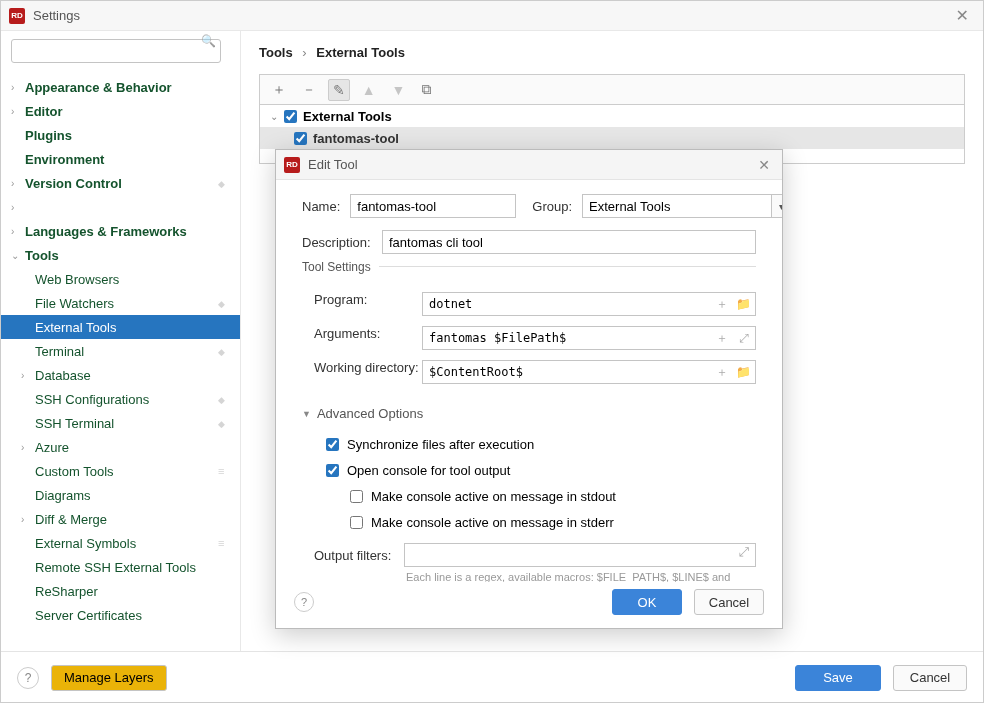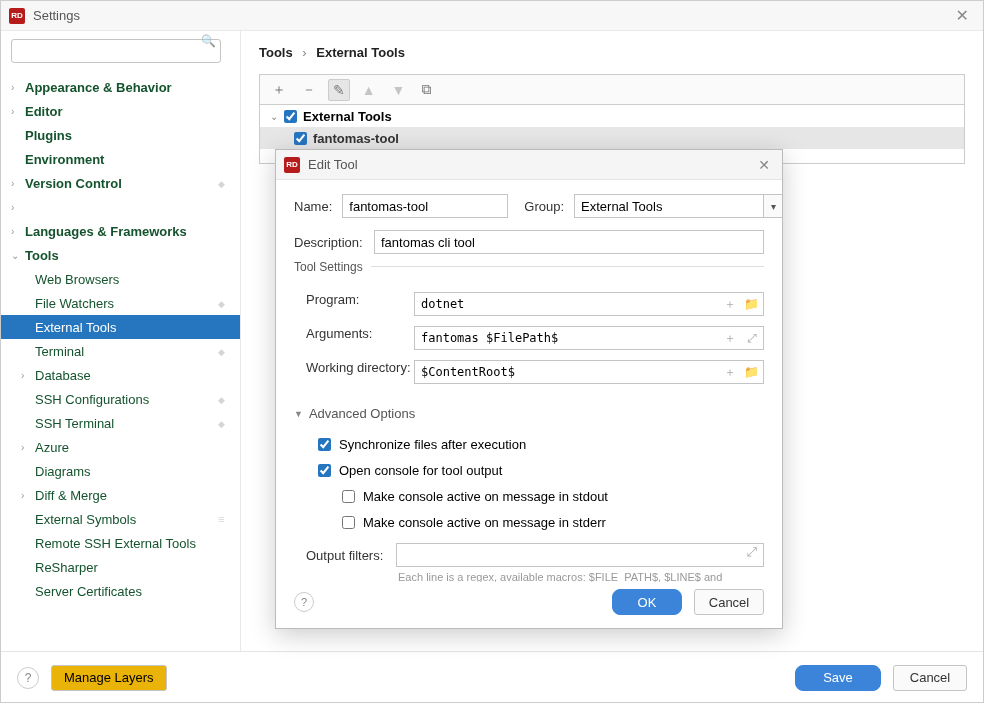--- a/index.html
+++ b/index.html
@@ -34,21 +34,21 @@
   .list-row .twisty { width: 14px; color: #888; font-size: 10px; }
   .list-row input[type=checkbox] { margin-right: 6px; accent-color: #2675bf; }
   .list-row.group .gl { font-weight: bold; }
   .list-row.child { padding-left: 34px; background: #e6e6e6; }
   .list-row.child .gl { color: #333; font-weight: bold; }
   
   .dialog { position: absolute; left: 274px; top: 148px; width: 508px; height: 480px; background: #fff; border: 1px solid #bbb; box-shadow: 0 6px 24px rgba(0,0,0,.2); display: flex; flex-direction: column; }
   .dialog-title { height: 30px; display: flex; align-items: center; padding: 0 8px; border-bottom: 1px solid #e4e4e4; background: #f5f5f5; }
   .dialog-title .title { color: #555; }
   .dialog-title .close-icon { margin-left: auto; color: #888; font-size: 14px; cursor: pointer; padding: 2px 4px; }
-  .dialog-body { flex: 1; padding: 14px 18px; overflow-y: auto; }
+  .dialog-body { flex: 1; padding: 14px 26px; overflow-y: auto; }
   .form-row { display: flex; align-items: center; gap: 10px; margin-bottom: 12px; }
   .form-row label { width: 70px; color: #333; }
   .form-row input[type=text], .form-row select { border: 1px solid #c4c4c4; height: 24px; padding: 2px 6px; background: #fff; }
   .form-row .name-field { width: 166px; }
   .form-row .desc-field { flex: 1; }
   .form-row .group-label { width: auto; margin-left: 6px; }
   .form-row .group-select { flex: 1; }
   .select-wrap { position: relative; display: flex; flex: 1; }
   .select-wrap .caret-box { width: 20px; border: 1px solid #c4c4c4; border-left: none; display: flex; align-items: center; justify-content: center; color: #555; font-size: 10px; background: #fafafa; }
   fieldset { border: none; border-top: 1px solid #ddd; padding-top: 10px; margin-top: 4px; margin-bottom: 12px; }
@@ -64,21 +64,21 @@
   .chk-row.indent { padding-left: 48px; }
   .chk-row input { accent-color: #2675bf; }
   .out-row { display: flex; align-items: center; gap: 10px; padding-left: 12px; margin-top: 8px; }
   .out-row label { width: 80px; color: #333; }
   .out-row .out-input { flex: 1; display: flex; border: 1px solid #c4c4c4; height: 24px; }
   .out-row .out-input input { flex: 1; border: none; padding: 2px 6px; }
   .hint { color: #999; font-size: 11px; padding-left: 104px; margin-top: 4px; }
   .dialog-footer { height: 46px; display: flex; align-items: center; justify-content: flex-end; gap: 12px; padding: 0 18px 6px; }
   .dialog-footer .help { margin-right: auto; width: 20px; height: 20px; border: 1px solid #ccc; border-radius: 50%; color: #888; display: flex; align-items: center; justify-content: center; font-size: 11px; cursor: pointer; }
   .btn { min-width: 70px; height: 26px; border: 1px solid #c4c4c4; background: #fafafa; border-radius: 3px; cursor: pointer; color: #333; }
-  .btn.primary { background: #3b84d9; border-color: #3b84d9; color: #fff; font-weight: 500; border-radius: 8px; }
+  .btn.primary { background: #3b84d9; border-color: #3b84d9; color: #fff; font-weight: 500; }
   .main-footer { height: 52px; border-top: 1px solid #e4e4e4; display: flex; align-items: center; padding: 0 16px; gap: 12px; }
   .main-footer .help { width: 22px; height: 22px; border: 1px solid #ccc; border-radius: 50%; color: #888; display: flex; align-items: center; justify-content: center; font-size: 12px; cursor: pointer; }
   .main-footer .manage { height: 26px; padding: 0 12px; border: 1px solid #c4c4c4; background: #eab308; border-radius: 3px; cursor: pointer; }
   .main-footer .spacer { flex: 1; }
   .main-footer .save { width: 86px; }
   .main-footer .cancel { width: 74px; }
   .badge-dot::before { content: "◆"; color: #d5d5d5; font-size: 9px; }
   .gradient::before { content: "≡"; color: #d5d5d5; font-size: 11px; }
 </style>
 </head>
@@ -161,20 +161,25 @@
           <span class="arrow"></span>
           <span class="label">SSH Terminal</span>
           <span class="badge badge-dot"></span>
         </div>
       <div class="tree-item tree-sub">
           <span class="arrow">›</span>
           <span class="label">Azure</span>
         </div>
       <div class="tree-item tree-sub">
           <span class="arrow"></span>
+          <span class="label">Custom Tools</span>
+          <span class="badge gradient"></span>
+        </div>
+      <div class="tree-item tree-sub">
+          <span class="arrow"></span>
           <span class="label">Diagrams</span>
         </div>
       <div class="tree-item tree-sub">
           <span class="arrow">›</span>
           <span class="label">Diff &amp; Merge</span>
         </div>
       <div class="tree-item tree-sub">
           <span class="arrow"></span>
           <span class="label">External Symbols</span>
           <span class="badge gradient"></span>

